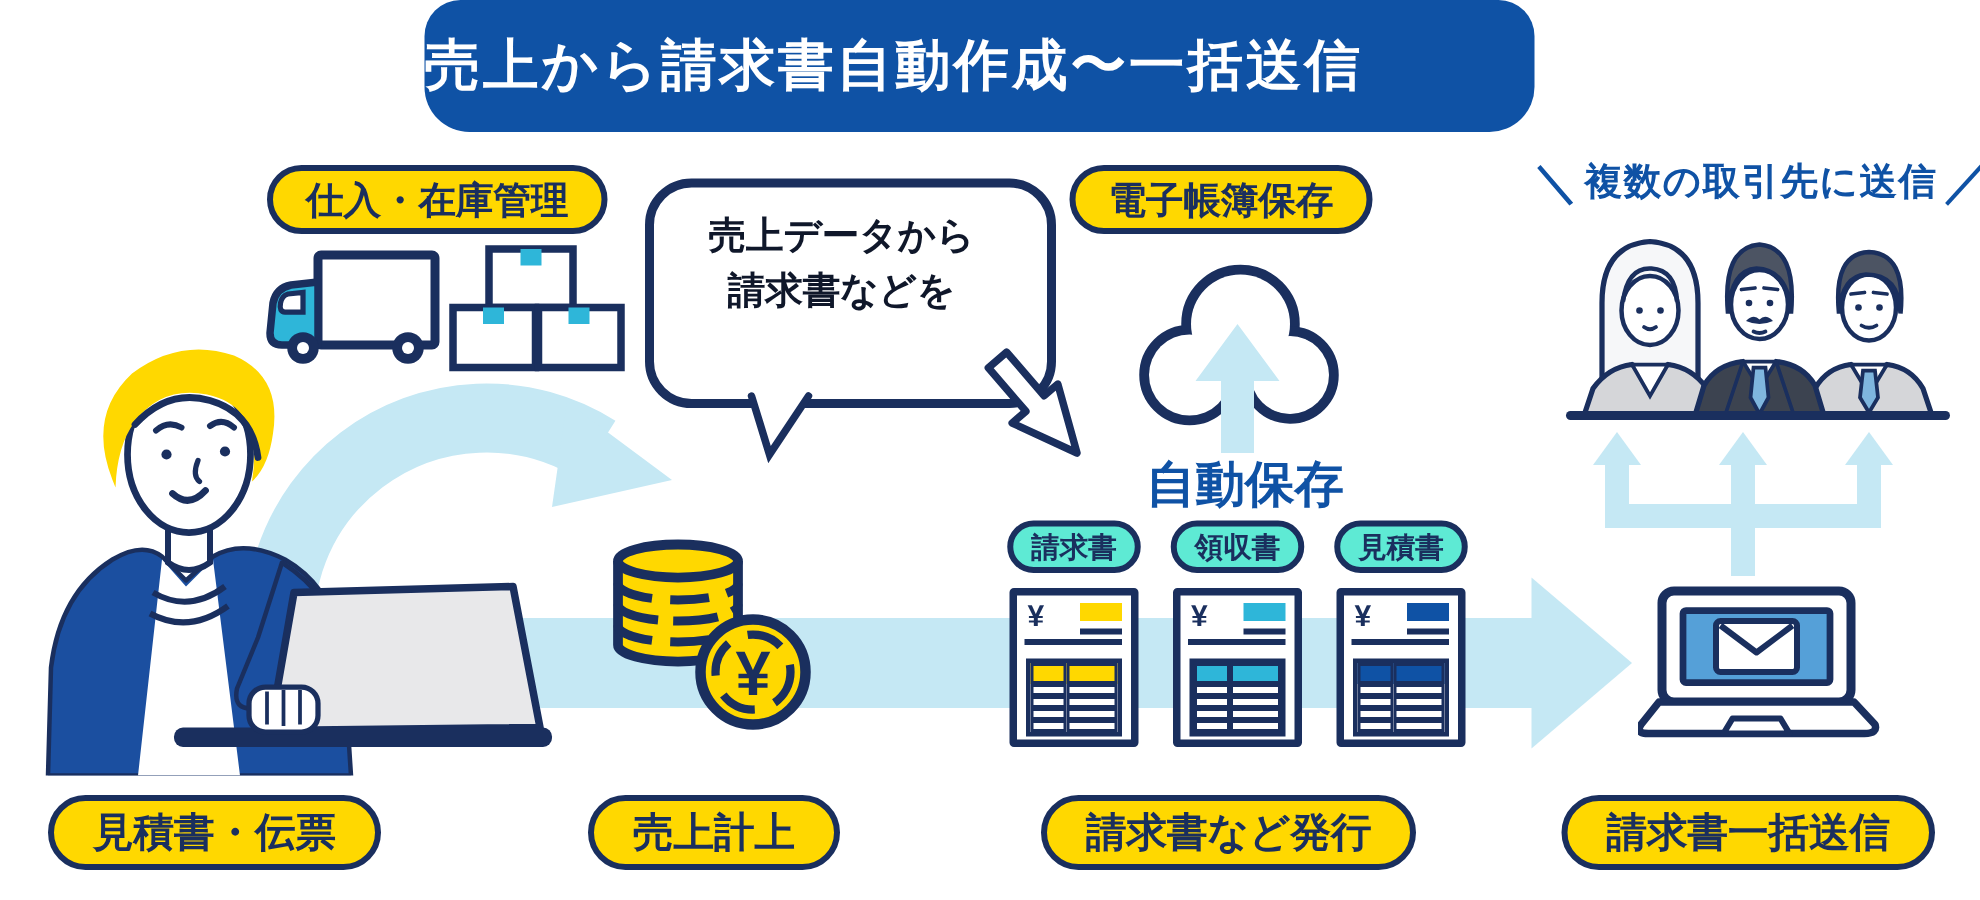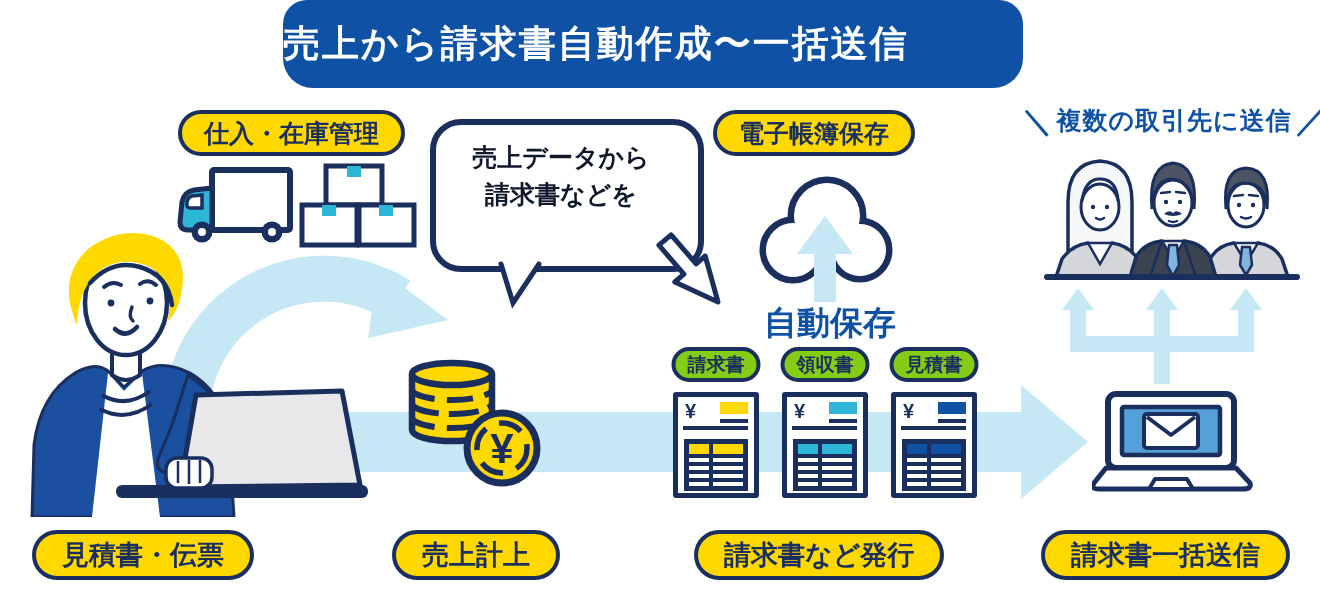--- a/index.html
+++ b/index.html
@@ -28,21 +28,21 @@
     font-weight:bold;font-size:25px;line-height:1.48}
   .bubble-text span{display:block}
 
   .autosave{left:745px;top:301px;width:170px;text-align:center;color:#0F52A5;font-weight:800;font-size:33px}
 
   .recipients-label{left:1022px;top:101px;width:300px;text-align:center;color:#0F52A5;white-space:nowrap}
   .recipients-label .slash{font-size:30px;font-weight:900;vertical-align:-2px}
   .recipients-label .lbl{font-size:25px;font-weight:800;letter-spacing:1px}
 
   
-  .doc-pill{background:#84cc16;border:4px solid #1A2F5E;border-radius:18px;height:35px;
+  .doc-pill{background:#5eead4;border:4px solid #1A2F5E;border-radius:18px;height:35px;
     padding:0 12px;display:flex;align-items:center;color:#1A2F5E;font-weight:bold;font-size:19px;white-space:nowrap;
     transform:translateX(-50%)}
   .doc{width:86px;height:106px;background:#fff;border:5px solid #1A2F5E;border-radius:3px;position:absolute}
   .doc .yen{position:absolute;left:7px;top:3px;font-size:20px;font-weight:bold;color:#1A2F5E}
   .doc .yen-line{position:absolute;left:5px;top:29px;width:46px;height:4px;background:#1A2F5E}
   .doc .accent-bar{position:absolute;right:6px;top:5px;width:28px;height:12px;background:var(--accent)}
   .doc .mini1{position:absolute;right:6px;top:22px;width:28px;height:4px;background:#1A2F5E}
   .doc .mini2{position:absolute;right:6px;top:29px;width:28px;height:4px;background:#1A2F5E}
   .doc .grid{position:absolute;left:6px;top:42px;width:64px;height:52px;border:3px solid #1A2F5E;
     display:grid;grid-template-columns:42% 58%;grid-template-rows:14px repeat(4,1fr)}

